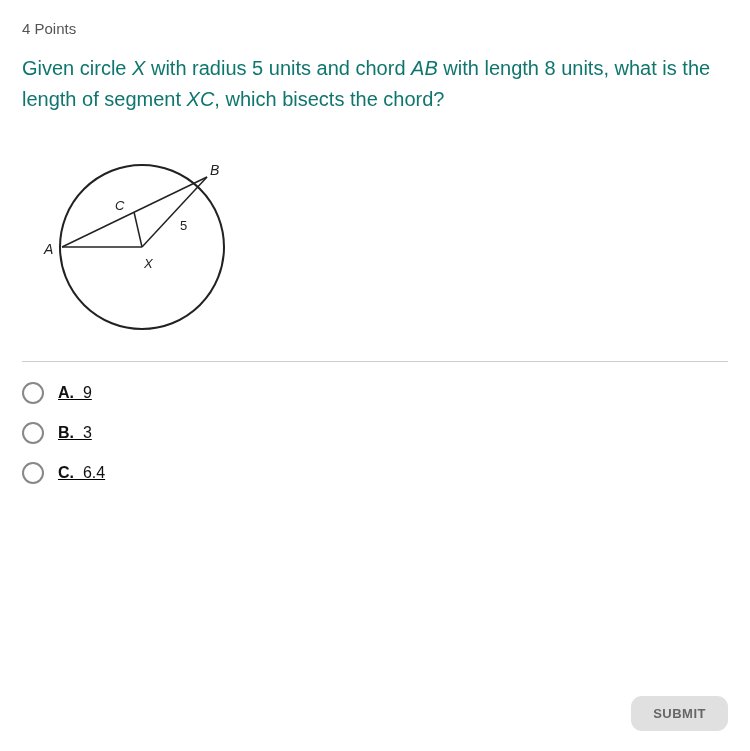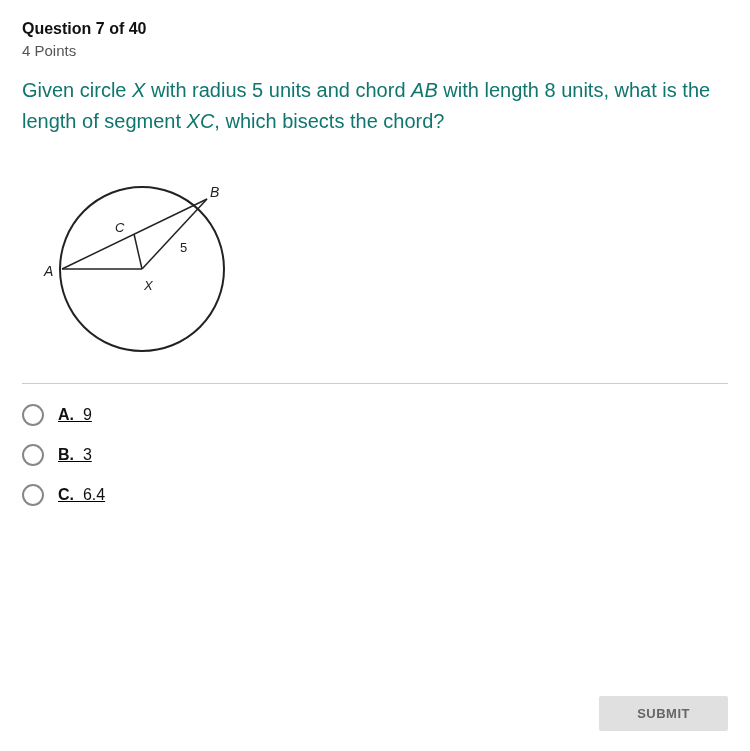--- a/index.html
+++ b/index.html
@@ -79,33 +79,32 @@
     }
     .submit-btn-container {
       position: absolute;
       bottom: 20px;
       right: 22px;
     }
     .submit-btn {
       background: #e0e0e0;
       color: #666;
       border: none;
-      padding: 10px 38px;
+      padding: 10px 22px;
       font-size: 13px;
       font-weight: bold;
       letter-spacing: 0.5px;
       cursor: pointer;
-      border-radius: 2px;
+      border-radius: 11px;
     }
   </style>
 </head>
 <body>
 
 <div class="page-container">
-  <div class="question-header">Question 7 of 40</div>
   <div class="points">4 Points</div>
 
   <div class="question-text">
     Given circle <em>X</em> with radius 5 units and chord <em>AB</em> with
     length 8 units, what is the length of segment <em>XC</em>, which
     bisects the chord?
   </div>
 
   <div class="diagram-container">
     <svg width="220" height="195" viewBox="0 0 220 195">

